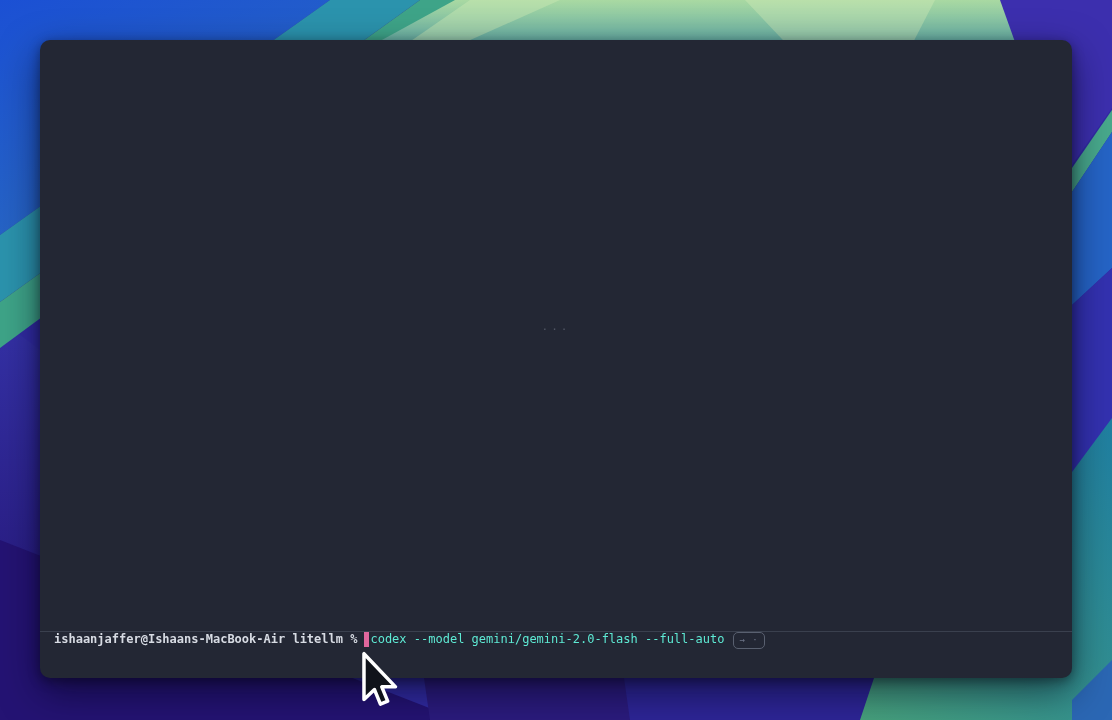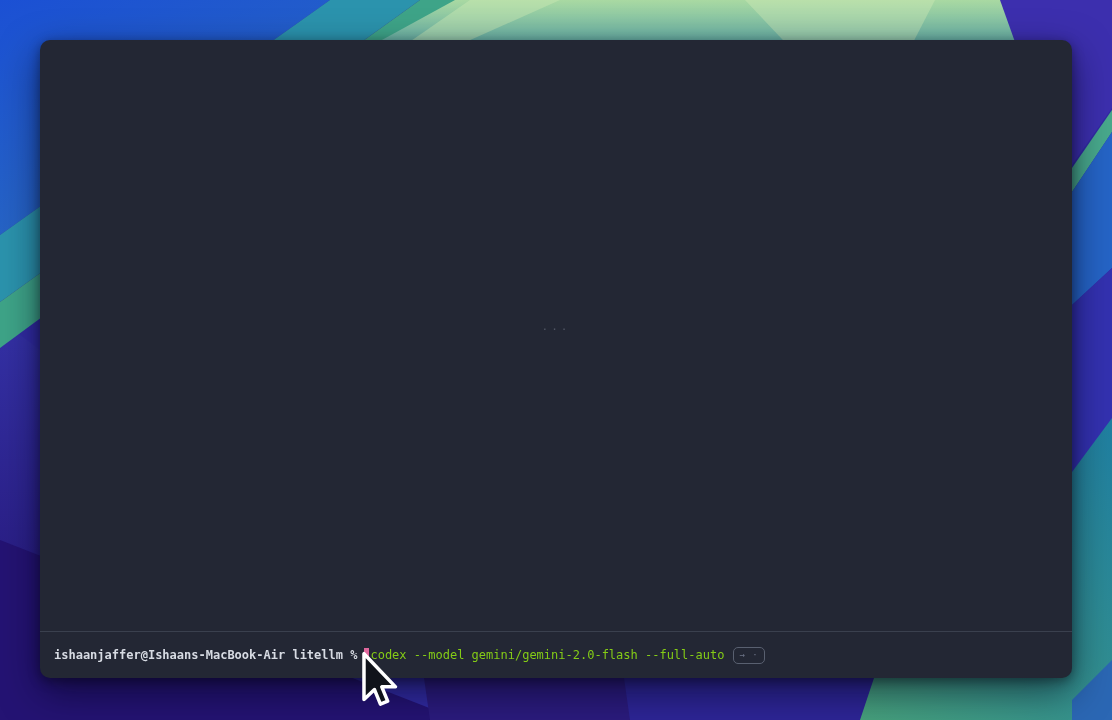--- a/index.html
+++ b/index.html
@@ -11,29 +11,29 @@
     box-shadow:0 14px 38px rgba(4,4,22,.55),0 3px 12px rgba(0,0,0,.4);
   }
   .term-body{position:absolute;left:0;top:0;right:0;bottom:47px;overflow:hidden;}
   .ellipsis{
     position:absolute;left:50%;top:283px;transform:translateX(-50%);
     color:#585e6c;font-size:11px;letter-spacing:3px;opacity:.85;
   }
   .prompt-bar{
     position:absolute;left:0;right:0;bottom:0;height:46px;
     border-top:1px solid #3a404e;
-    display:flex;align-items:center;padding:0 0 0 14px;
+    display:flex;align-items:flex-start;padding:0 0 0 14px;
     font-size:12px;white-space:pre;border-radius:0 0 10px 10px;
   }
   .prompt{color:#d7dbe3;font-weight:bold;}
   .cursor{
     display:inline-block;width:5px;height:15px;background:#e0679d;
     margin:0 1px 0 7px;vertical-align:middle;flex:none;
   }
-  .suggestion{color:#84cc16;}
+  .suggestion{color:#5eead4;}
   .tab-badge{
     margin-left:9px;color:#6e7589;border:1px solid #596070;border-radius:5px;
     font-size:9px;line-height:12px;padding:1px 5px 2px 5px;letter-spacing:1px;
   }
   .mouse{position:absolute;left:361px;top:651px;width:41px;height:62px;pointer-events:none;}
 </style>
 </head>
 <body>
 
 <div class="stage">

